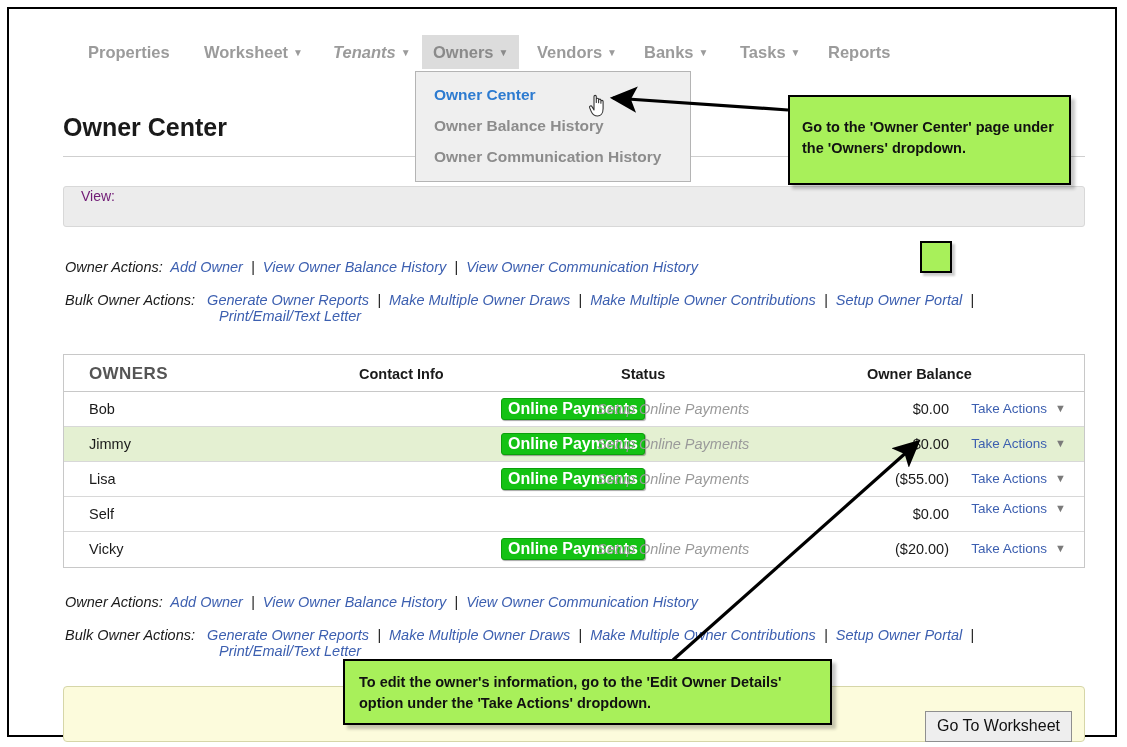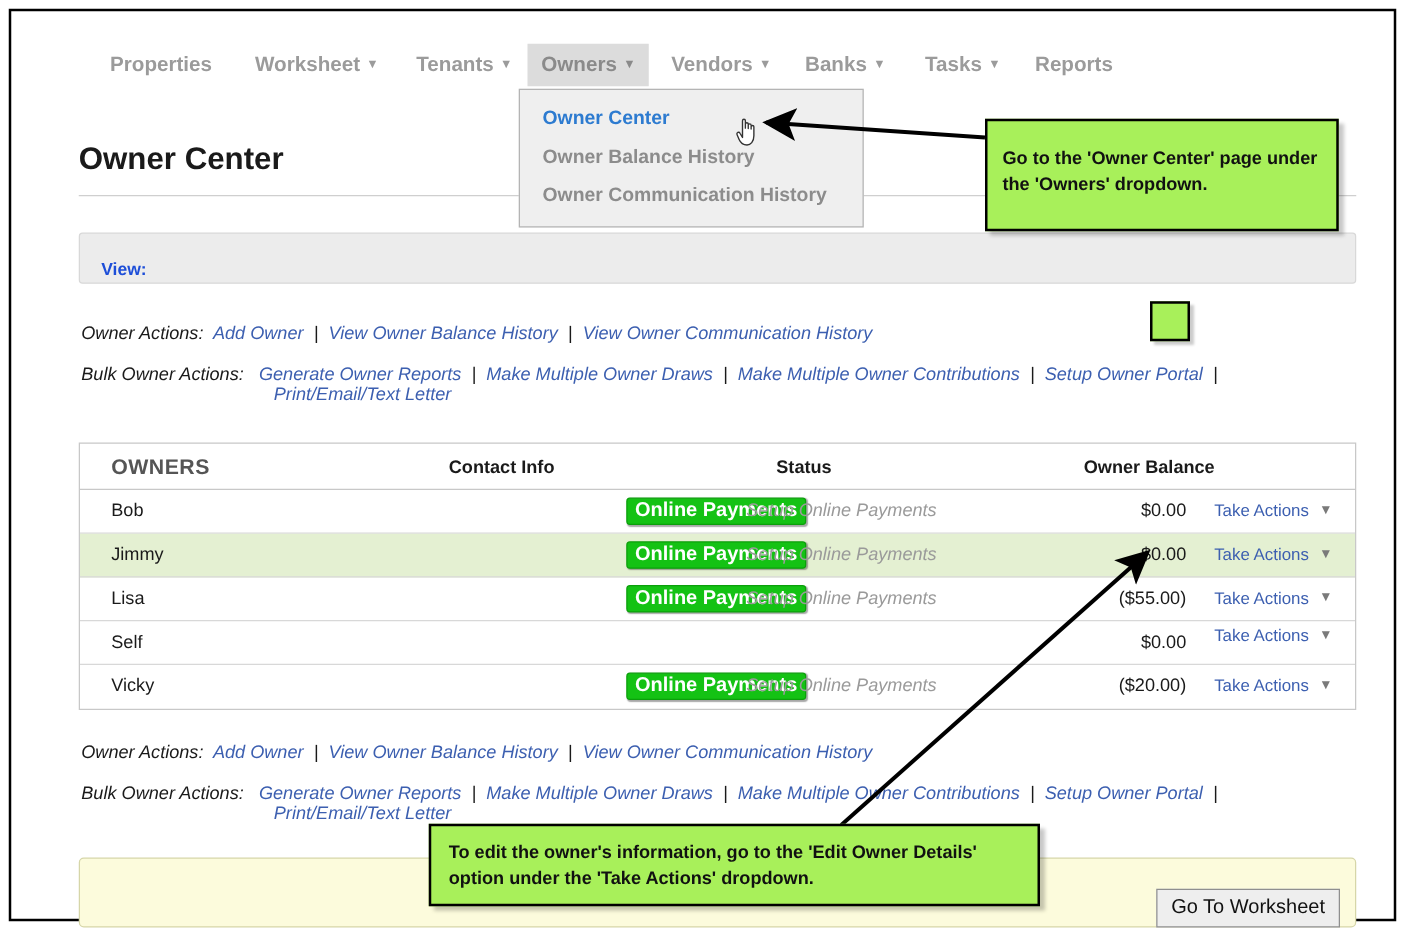--- a/index.html
+++ b/index.html
@@ -127,24 +127,24 @@
     width: 1022px;
     height: 41px;
     background: #ececec;
     border: 1px solid #d8d8d8;
     border-radius: 3px;
     box-sizing: border-box;
   }
   .view-label {
     position: absolute;
     left: 17px;
-    top: 20px;
+    top: 1px;
     font-size: 14px;
-    font-weight: bold;
-    color: #1d4ed8;
+    font-weight: normal;
+    color: #701a75;
   }
   .view-select {
     position: absolute;
     left: 62px;
     top: 7px;
     width: 232px;
     height: 24px;
     background: #ffffff;
     border: 1px solid #767676;
     box-sizing: border-box;
@@ -339,21 +339,21 @@
   }
 </style>
 </head>
 <body>
 
 <div id="page-frame">
 
   <div class="navbar">
     <div class="nav-item" style="left:68px;"><span>Properties</span></div>
     <div class="nav-item" style="left:184px;"><span>Worksheet</span><span class="nav-caret">▼</span></div>
-    <div class="nav-item" style="left:313px;"><span>Tenants</span><span class="nav-caret">▼</span></div>
+    <div class="nav-item" style="left:313px;font-style:italic;"><span>Tenants</span><span class="nav-caret">▼</span></div>
     <div class="nav-item active" style="left:413px;"><span>Owners</span><span class="nav-caret">▼</span></div>
     <div class="nav-item" style="left:517px;"><span>Vendors</span><span class="nav-caret">▼</span></div>
     <div class="nav-item" style="left:624px;"><span>Banks</span><span class="nav-caret">▼</span></div>
     <div class="nav-item" style="left:720px;"><span>Tasks</span><span class="nav-caret">▼</span></div>
     <div class="nav-item" style="left:808px;"><span>Reports</span></div>
   </div>
 
   <div class="dropdown">
     <div class="dropdown-item highlight"><span>Owner Center</span></div>
     <div class="dropdown-item"><span>Owner Balance History</span></div>

